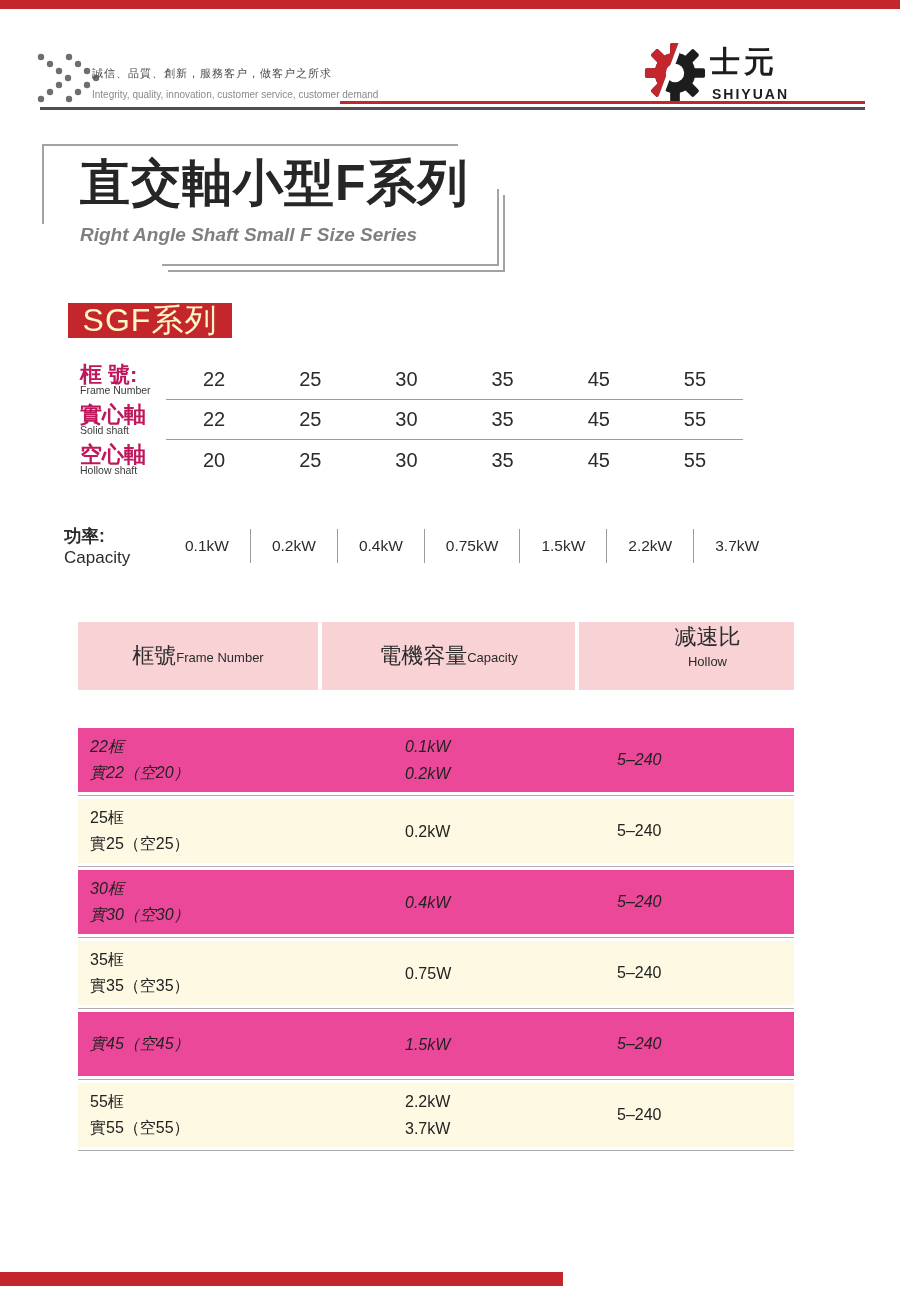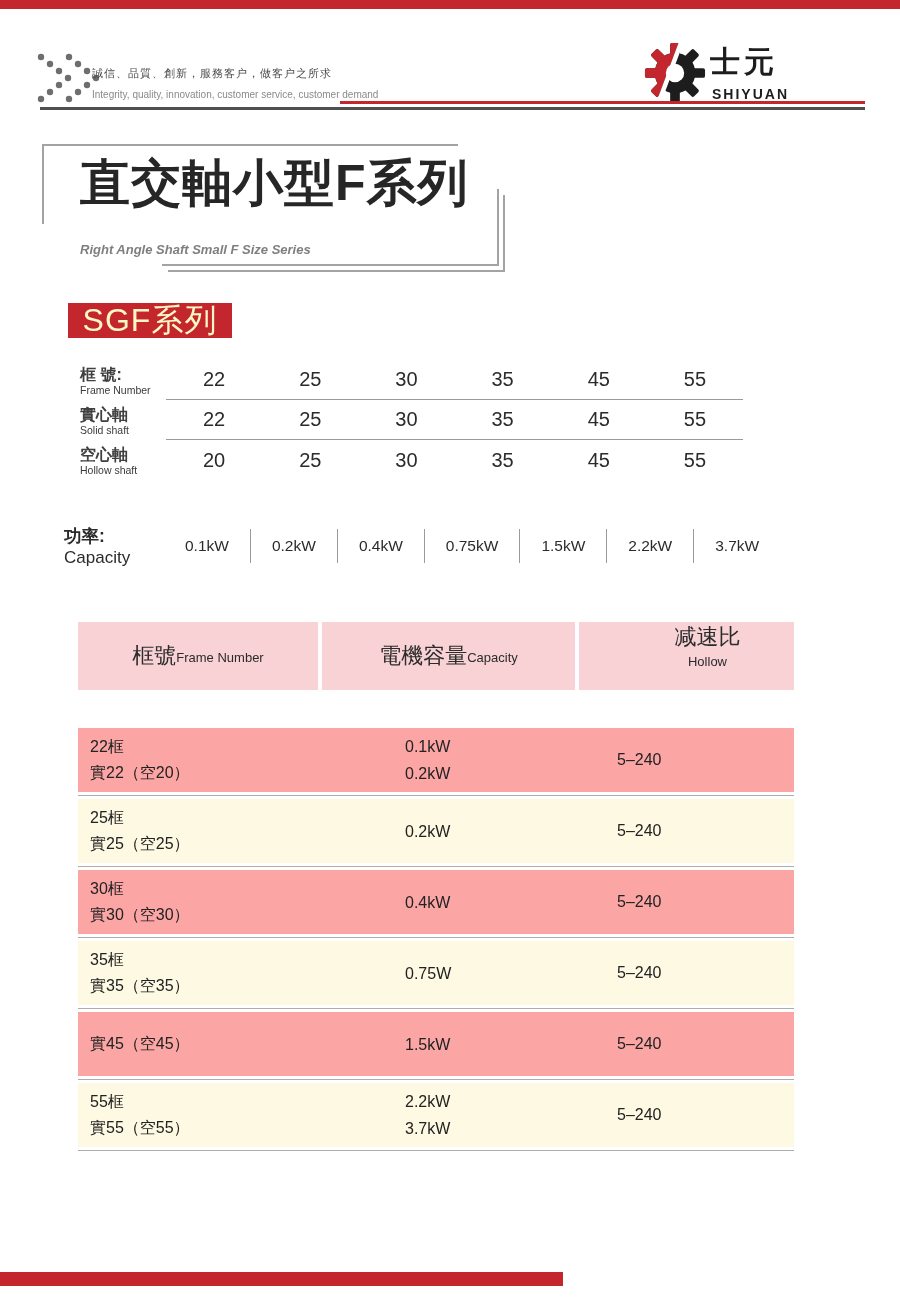--- a/index.html
+++ b/index.html
@@ -18,31 +18,31 @@
   .logo-zh { left:710px; top:42px; font-size:30px; font-weight:bold; color:#1d1d1d; letter-spacing:4px; }
   .logo-en { left:712px; top:86px; font-size:14px; font-weight:bold; color:#1d1d1d; letter-spacing:2px; }
   .hr-red { left:340px; top:101px; width:525px; height:3px; background:#c4262e; }
   .hr-dark { left:40px; top:107px; width:825px; height:3px; background:#4f4f4f; }
 
   
   .frame-tl { left:42px; top:144px; width:416px; height:80px; border-left:2px solid #a3a3a3; border-top:2px solid #a3a3a3; }
   .frame-br1 { left:162px; top:189px; width:337px; height:77px; border-right:2px solid #a3a3a3; border-bottom:2px solid #a3a3a3; }
   .frame-br2 { left:168px; top:195px; width:337px; height:77px; border-right:2px solid #a3a3a3; border-bottom:2px solid #a3a3a3; }
   .page-title { left:80px; top:150px; font-size:50px; font-weight:bold; color:#262626; letter-spacing:1px; }
-  .page-subtitle { left:80px; top:242px; font-size:13px; font-weight:bold; font-style:italic; color:#7f7f7f; }
+  .page-subtitle { left:80px; top:224px; font-size:19px; font-weight:bold; font-style:italic; color:#7f7f7f; }
 
   
   .badge { left:68px; top:303px; width:164px; height:35px; background:#c4262e; color:#fef9c3;
            font-size:32px; display:flex; align-items:center; justify-content:center; letter-spacing:1px; }
 
   
   .spec { left:80px; top:360px; width:663px; }
   .spec-row { display:flex; align-items:center; height:40px; }
   .spec-label { width:86px; }
-  .spec-label .zh { font-size:16px; font-weight:bold; color:#404040; line-height:19px; }
+  .spec-label .zh { font-size:22px; font-weight:bold; color:#be185d; line-height:19px; }
   .spec-label .en { font-size:10.5px; color:#3a3a3a; }
   .spec-vals { flex:1; display:flex; height:100%; align-items:center; }
   .spec-vals.lined { border-bottom:1px solid #9b9b9b; }
   .spec-val { flex:1; text-align:center; font-size:20px; color:#2b2b2b; }
 
   
   .cap { left:64px; top:524px; display:flex; align-items:center; }
   .cap-label { width:100px; }
   .cap-label .zh { font-size:17.5px; font-weight:bold; }
   .cap-label .en { font-size:17px; }
@@ -55,21 +55,21 @@
   .mhead { display:flex; }
   .mhead-cell { background:#f8d2d5; height:68px; display:flex; flex-direction:row; justify-content:center; align-items:center; }
   .mhead-cell .zh { font-size:22px; color:#2b2b2b; }
   .mhead-cell .en { font-size:13px; color:#2b2b2b; margin-top:2px; }
   .mc1 { width:240px; margin-right:4px; }
   .mc2 { width:253px; margin-right:4px; }
   .mc3 { width:215px; align-items:flex-start; padding-left:42px; }
   .mc3 .inner { display:inline-block; text-align:center; }
   .mbody { margin-top:38px; }
   .mrow { min-height:64px; display:flex; align-items:center; }
-  .mrow.blue { background:#fca5a5; }
+  .mrow.blue { background:#ec4899;font-style:italic; }
   .mrow.yellow { background:#fdf9e3; }
   .mdiv { height:1px; background:#adadad; margin:3px 0; }
   .bc1 { width:244px; padding-left:12px; font-size:16px; line-height:26px; color:#222222; }
   .bc2 { width:253px; padding-left:83px; font-size:16px; line-height:27px; color:#222222; }
   .bc2 span { display:block; }
   .bc3 { flex:1; padding-left:42px; font-size:16px; color:#222222; }
 </style>
 </head>
 <body>
 

